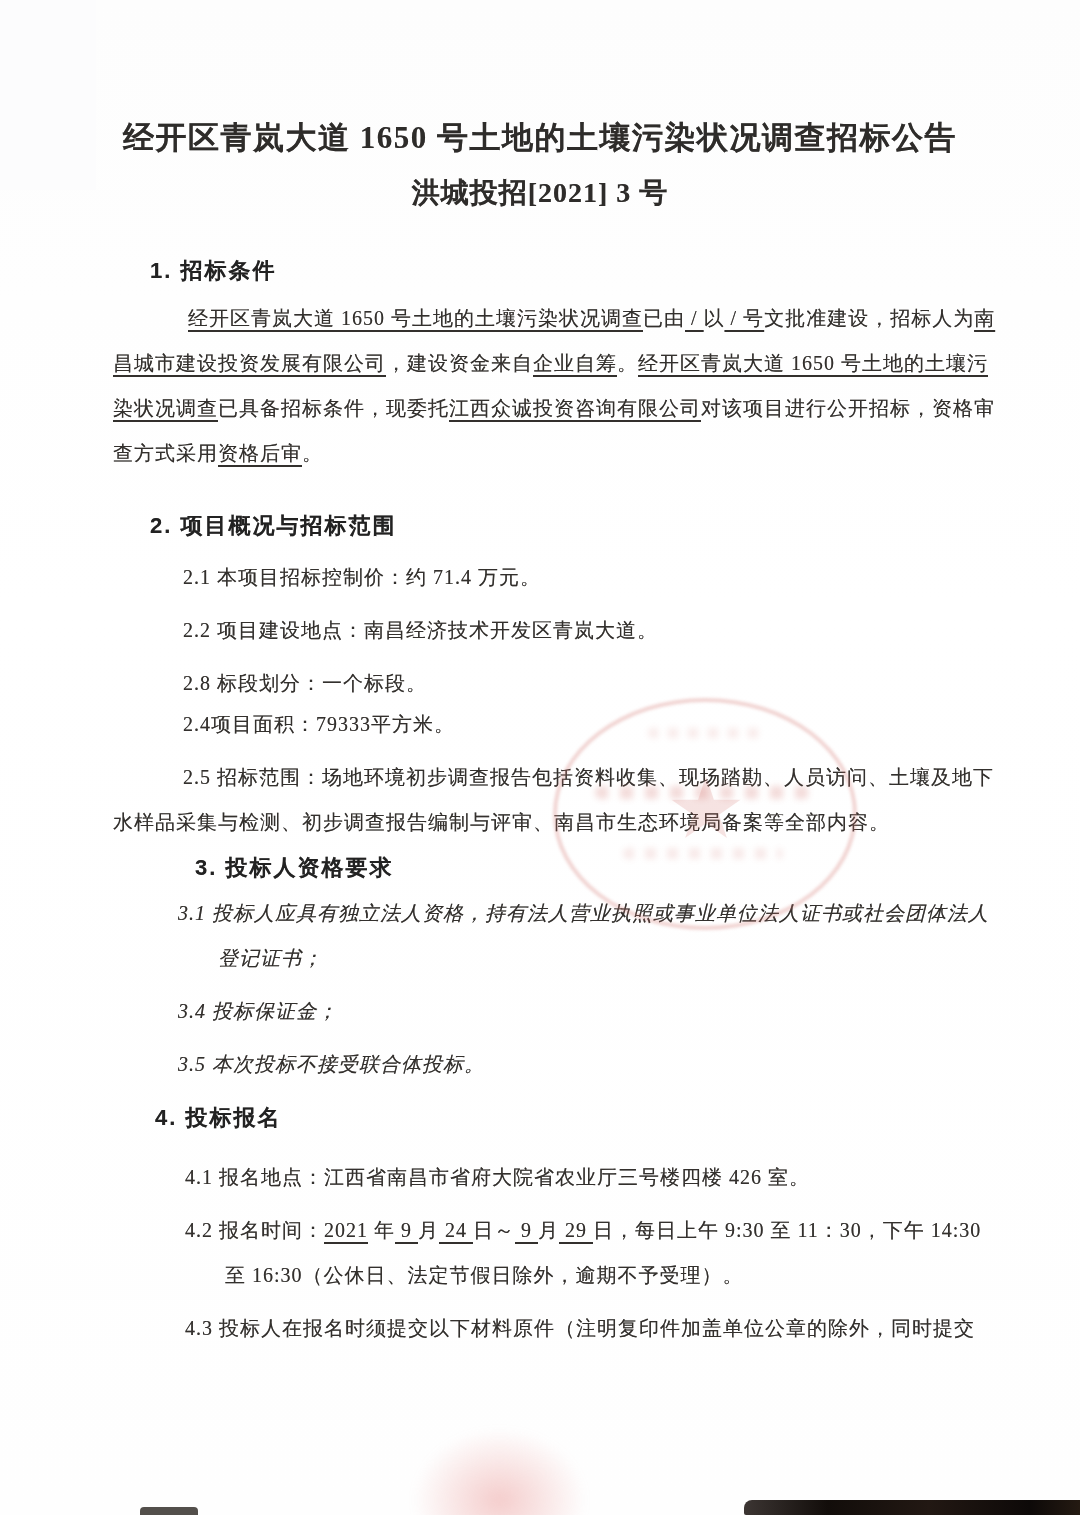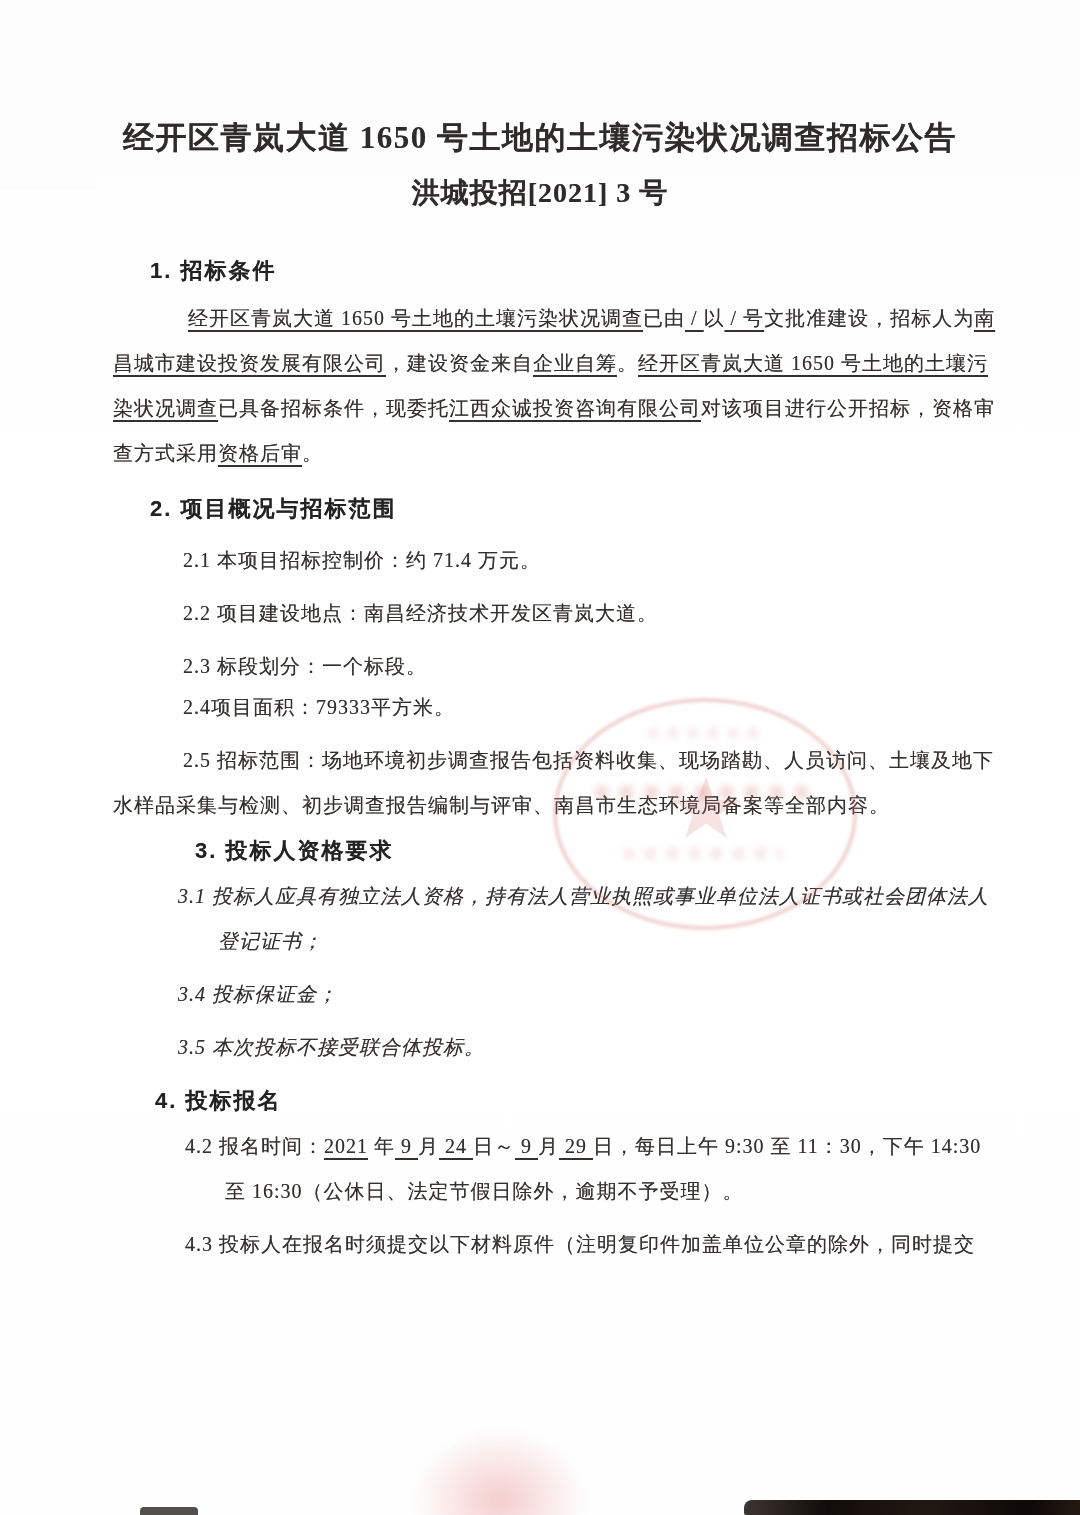--- a/index.html
+++ b/index.html
@@ -22,21 +22,21 @@
     margin-top:16px;
     text-align:center;
     font-size:28px; font-weight:700; letter-spacing:1px;
   }
   .content { margin:0 72px 0 105px; }
   .sec-h {
     font-family:"Liberation Sans","DejaVu Sans",sans-serif;
     font-size:22px; font-weight:700; letter-spacing:2px;
     margin:44px 0 0 45px; line-height:30px; color:#222;
   }
-  .sec-h.s2m { margin-top:18px; }
+  .sec-h.s2m { margin-top:35px; }
   .sec-h.s3m { margin-top:6px; margin-left:90px; }
   .sec-h.s4m { margin-top:16px; margin-left:50px; }
   .para {
     font-size:20px; line-height:45px; letter-spacing:1px;
     margin:8px; color:#33302d;
   }
   .flow  { margin-top:10px; text-indent:75px; }
   .ind   { text-indent:70px; }
   .first { margin-top:14px; }
   .tight { margin-top:-12px; }
@@ -104,30 +104,31 @@
   <div class="doc-no">洪城投招[2021] 3 号</div>
 
   <div class="content">
 
     <h2 class="sec-h">1. 招标条件</h2>
     <p class="para flow"><span class="u">经开区青岚大道 1650 号土地的土壤污染状况调查</span><span>已由</span><span class="u">  /  </span><span>以</span><span class="u"> / 号</span><span>文批准建设，招标人为</span><span class="u">南昌城市建设投资发展有限公司</span><span>，建设资金来自</span><span class="u">企业自筹</span><span>。</span><span class="u">经开区青岚大道 1650 号土地的土壤污染状况调查</span><span>已具备招标条件，现委托</span><span class="u">江西众诚投资咨询有限公司</span><span>对该项目进行公开招标，资格审查方式采用</span><span class="u">资格后审</span><span>。</span></p>
 
     <h2 class="sec-h s2m">2. 项目概况与招标范围</h2>
     <p class="para ind first">2.1 本项目招标控制价：约 71.4 万元。</p>
     <p class="para ind">2.2 项目建设地点：南昌经济技术开发区青岚大道。</p>
-    <p class="para ind">2.3 标段划分：一个标段。</p>
+    <p class="para ind">2.8 标段划分：一个标段。</p>
     <p class="para ind tight">2.4项目面积：79333平方米。</p>
     <p class="para ind g6">2.5 招标范围：场地环境初步调查报告包括资料收集、现场踏勘、人员访问、土壤及地下水样品采集与检测、初步调查报告编制与评审、南昌市生态环境局备案等全部内容。</p>
 
     <h2 class="sec-h s3m">3. 投标人资格要求</h2>
     <p class="para hang g8">3.1 投标人应具有独立法人资格，持有法人营业执照或事业单位法人证书或社会团体法人登记证书；</p>
     <p class="para hang">3.4 投标保证金；</p>
     <p class="para hang">3.5 本次投标不接受联合体投标。</p>
 
     <h2 class="sec-h s4m">4. 投标报名</h2>
+    <p class="para hang2 g22">4.1 报名地点：江西省南昌市省府大院省农业厅三号楼四楼 426 室。</p>
     <p class="para hang2"><span>4.2 报名时间：</span><span class="u">2021</span><span> 年</span><span class="u"> 9 </span><span>月</span><span class="u"> 24 </span><span>日～</span><span class="u"> 9 </span><span>月</span><span class="u"> 29 </span><span>日，每日上午 9:30 至 11：30，下午 14:30 至 16:30（公休日、法定节假日除外，逾期不予受理）。</span></p>
     <p class="para hang2">4.3 投标人在报名时须提交以下材料原件（注明复印件加盖单位公章的除外，同时提交</p>
 
   </div>
 
   <div class="seal" style="--seal: #d2736d;">
     <div class="seal-ring"></div>
     <div class="seal-star"></div>
     <div class="seal-mark m1"></div>
     <div class="seal-mark m2"></div>

